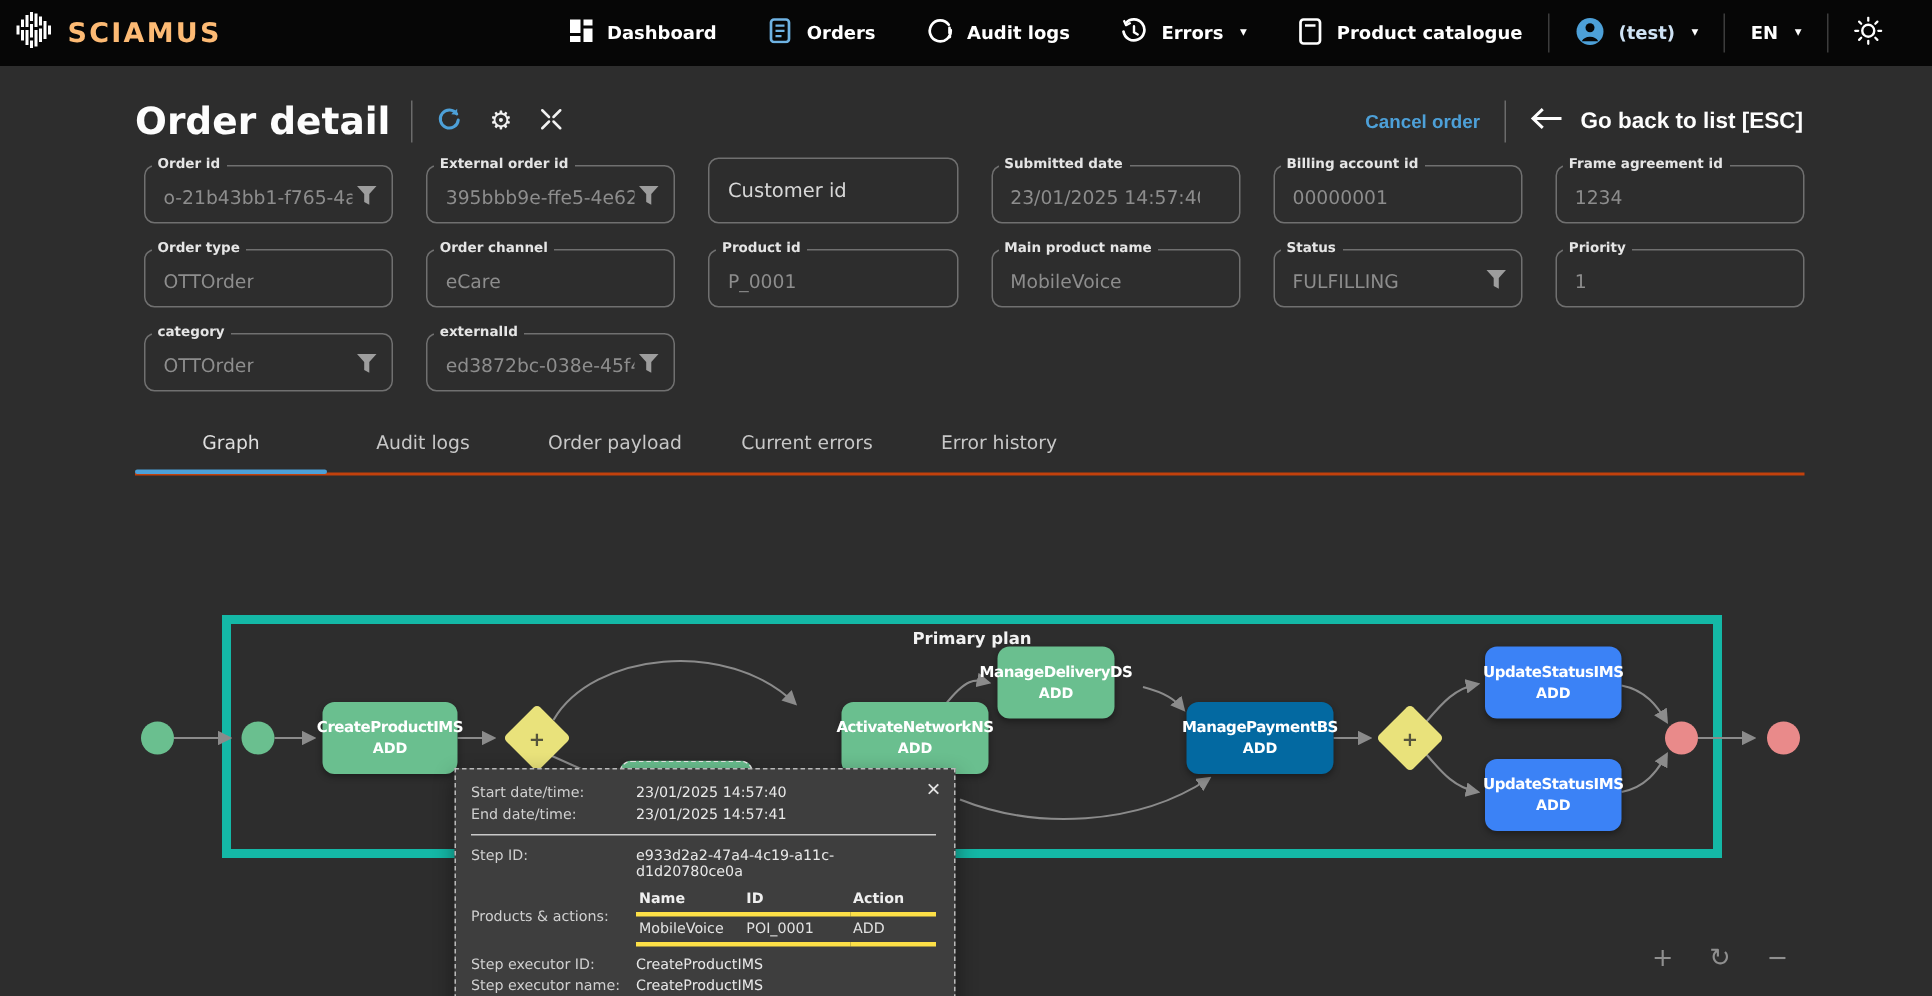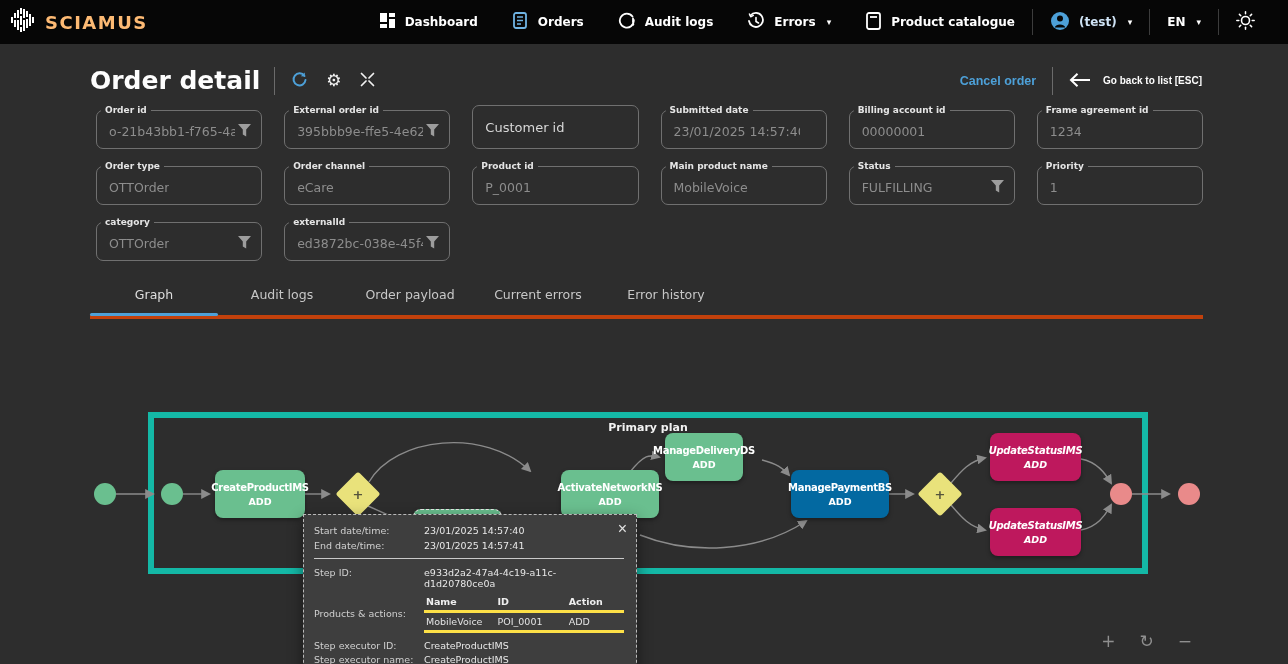--- a/index.html
+++ b/index.html
@@ -32,21 +32,21 @@
     display:flex; align-items:center; justify-content:space-between;
     padding:22px 86px 8px 90px;
   }
   .ph-left { display:flex; align-items:center; gap:14px; }
   .page-title { font-size:25px; font-weight:bold; color:#fdfdfd; }
   .ph-sep { width:1px; height:28px; background:#6b6b6b; }
   .icon-btn { background:none; border:none; cursor:pointer; display:flex; align-items:center; padding:2px; }
   .gear-glyph { font-size:17px; color:#f2f2f2; line-height:1; }
   .ph-right { display:flex; align-items:center; gap:16px; }
   .cancel-link { color:#4da0d8; font-size:12.5px; font-weight:bold; cursor:pointer; background:none; border:none; }
-  .back-btn { display:flex; align-items:center; gap:12px; background:none; border:none; color:#fdfdfd; font-size:10px; font-weight:bold; cursor:pointer; }
+  .back-btn { display:flex; align-items:center; gap:12px; background:none; border:none; color:#fdfdfd; font-size:15px; font-weight:bold; cursor:pointer; }
   
   .fields {
     display:grid; grid-template-columns:repeat(6,1fr);
     column-gap:22px; row-gap:12px;
     padding:2px 85px 0 96px;
   }
   fieldset.field {
     border:1px solid #707070; border-radius:7px;
     height:44px; position:relative;
   }
@@ -61,21 +61,21 @@
   }
   .funnel { position:absolute; right:9px; top:7px; }
   .field-plain {
     border:1px solid #707070; border-radius:7px; height:44px;
     display:flex; align-items:center; padding:0 12px; cursor:text;
   }
   .placeholder { font-size:13px; color:#d8d8d8; }
   
   .tabs {
     display:flex; margin:16px 85px 0 90px;
-    border-bottom:4px solid #c2410c;
+    border-bottom:2px solid #c2410c;
   }
   .tab {
     width:128px; text-align:center; padding:10px 0 13px;
     font-size:12.5px; color:#c7c7c7; cursor:pointer; position:relative;
     background:none; border:none; font-family:inherit;
   }
   .tab.active { color:#dedede; }
   .tab.active::after {
     content:""; position:absolute; left:0; right:0; bottom:-1px;
     height:3px; background:#4da0d8; border-radius:2px;
@@ -94,21 +94,21 @@
   .gnode {
     position:absolute; border-radius:8px;
     display:flex; flex-direction:column; align-items:center; justify-content:center;
     gap:3px; color:#fff; font-weight:bold; text-align:center;
     box-shadow:0 2px 4px rgba(0,0,0,.35); cursor:pointer; z-index:2;
   }
   .gnode .n1 { font-size:10px; letter-spacing:-0.3px; white-space:nowrap; }
   .gnode .n2 { font-size:9.5px; }
   .green { background:#6abf8f; }
   .red   { background:#0369a1; }
-  .gray  { background:#be185d;font-style:italic; }
+  .gray  { background:#3b82f6; }
   .hidden-node { border:1px dashed #e8e8e8; z-index:1; }
   
   .tt {
     position:absolute; left:303px; top:187px; width:334px;
     background:#3e3e3e; border:1px dashed #b9b9b9;
     box-shadow:0 5px 14px rgba(0,0,0,.45);
     padding:10px 12px 9px 10px; z-index:5; font-size:9.5px;
   }
   .tt-close {
     position:absolute; right:9px; top:6px; background:none; border:none;

